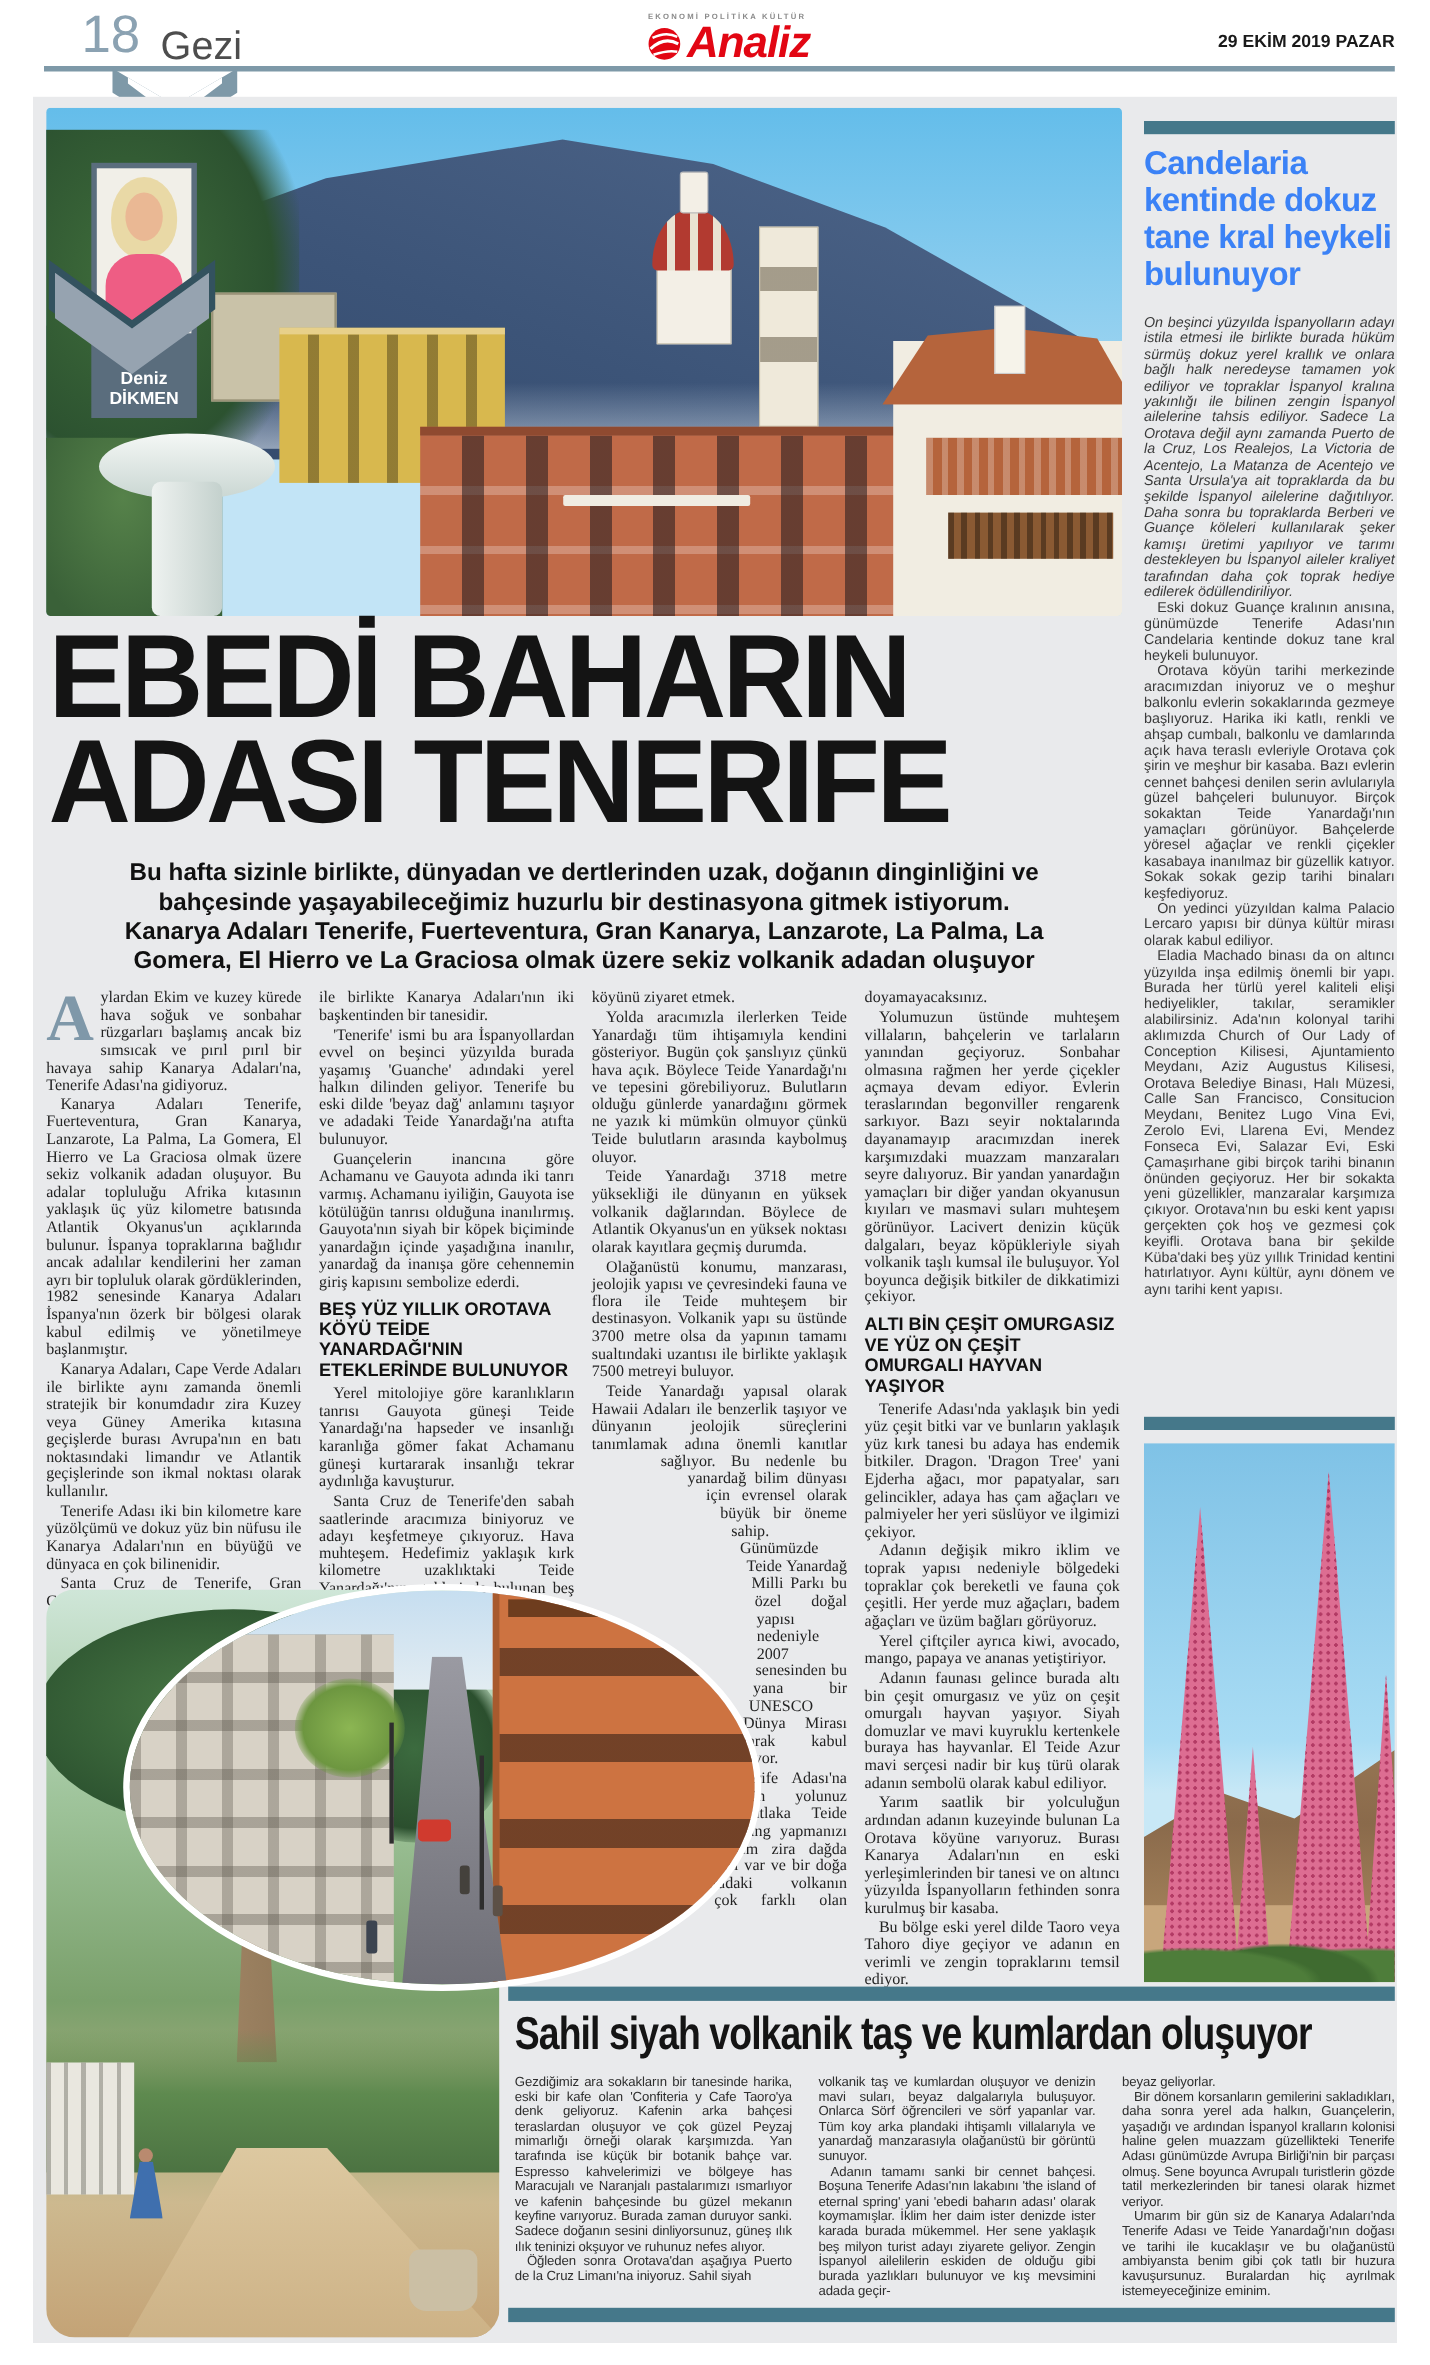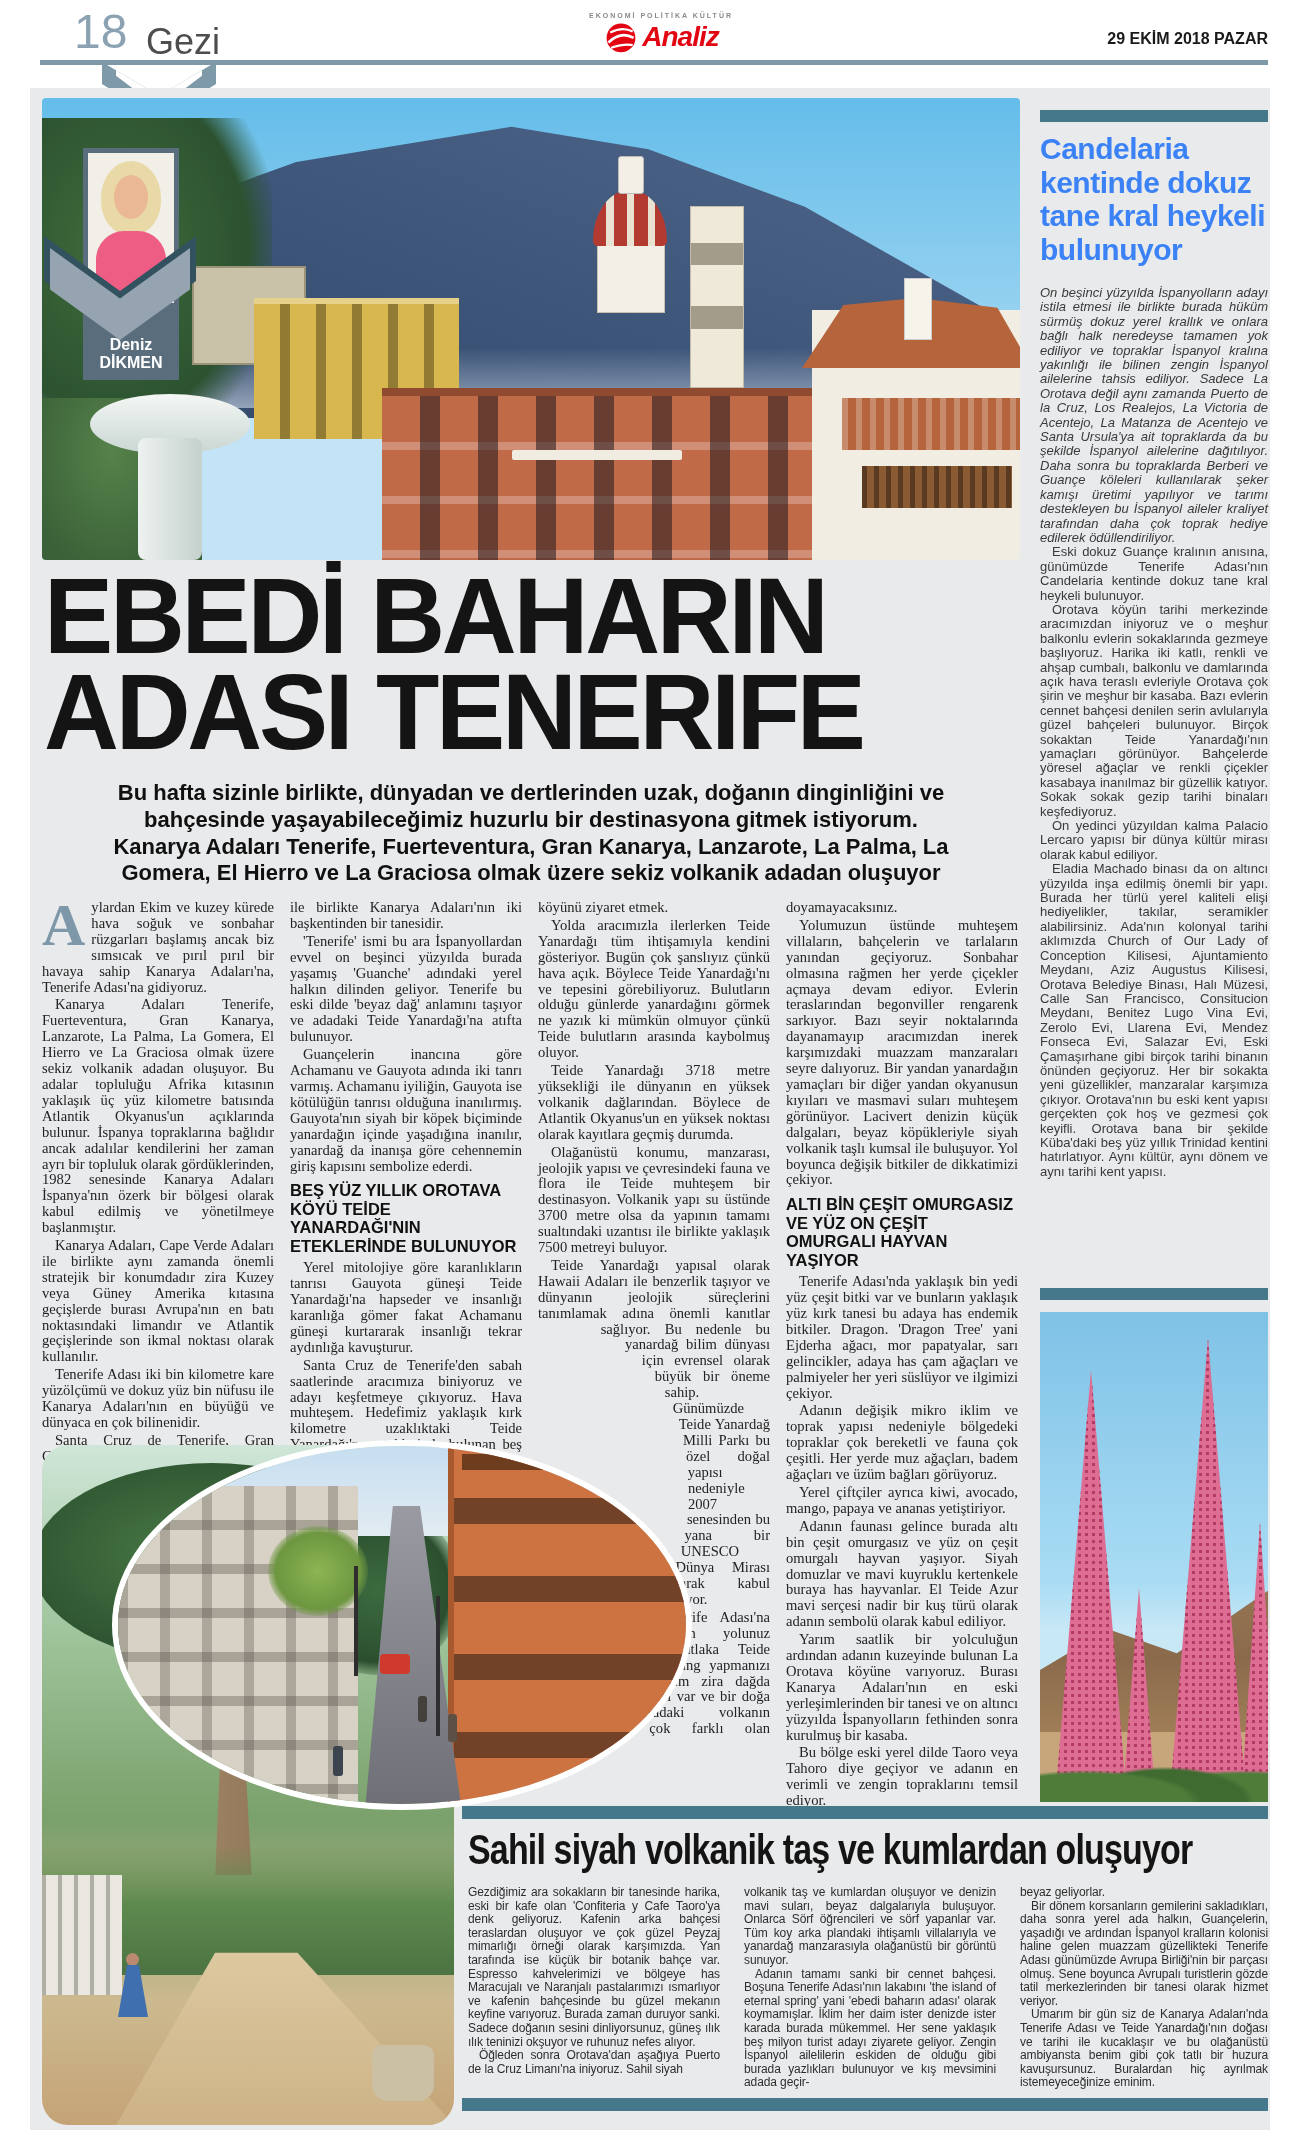--- a/index.html
+++ b/index.html
@@ -8,21 +8,21 @@
   .abs{position:absolute;}
   
   .pagenum{font-size:48px;color:#8ba2b2;font-weight:400;line-height:1;}
   .section{font-size:36px;color:#4d4d4d;line-height:1;}
   .hrule{background:#7e99a8;}
   .chevdown{clip-path:polygon(0 0,50% 58%,100% 0,100% 38%,50% 100%,0 38%);background:#7e99a8;}
   .chevdown .inner{position:absolute;left:14px;top:-6px;width:86px;height:52px;
       clip-path:polygon(0 0,50% 58%,100% 0,100% 38%,50% 100%,0 38%);background:#ffffff;}
   .mastbox{background:#ffffff;text-align:center;padding:4px 14px 6px 14px;}
   .tagline{font-size:7px;letter-spacing:2px;color:#8a8a8a;font-weight:bold;}
-  .wordmark{font-size:28px;font-weight:bold;font-style:italic;color:#e20613;line-height:1;letter-spacing:-1px;}
+  .wordmark{font-size:40px;font-weight:bold;font-style:italic;color:#e20613;line-height:1;letter-spacing:-1px;}
   .dateline{font-size:16px;font-weight:bold;color:#1a1a1a;}
   
   .panel{background:#e9eaec;}
   .tealbar{background:#45788a;}
   
   .hl{font-weight:bold;color:#141414;font-size:96px;line-height:1.0;letter-spacing:-3px;
       transform:scale(1.08,1.12);transform-origin:top left;white-space:nowrap;}
   .standfirst{font-weight:bold;color:#101010;font-size:22px;line-height:1.22;text-align:center;}
   
   .col{font-family:"Liberation Serif","DejaVu Serif",serif;font-size:14.6px;line-height:15.9px;
@@ -71,21 +71,21 @@
           <circle cx="20" cy="21" r="16" fill="#e20613"></circle>
           <path d="M6 26 Q20 13 34 21" stroke="#ffffff" stroke-width="3" fill="none"></path>
           <path d="M8 15 Q22 8 33 14" stroke="#ffffff" stroke-width="2.5" fill="none"></path>
           <path d="M9 32 Q24 27 33 29" stroke="#ffffff" stroke-width="2.5" fill="none"></path>
         </svg>
       </span>
       <span class="wordmark">Analiz</span>
     </div>
   </div>
 
-  <div class="abs dateline" style="left:1068px;top:30px;width:200px;text-align:right;">29 EKİM 2018 PAZAR</div>
+  <div class="abs dateline" style="left:1068px;top:30px;width:200px;text-align:right;">29 EKİM 2019 PAZAR</div>
 
   <div class="abs hrule" style="left:40px;top:60px;width:1228px;height:5px;"></div>
   <div class="abs chevdown" style="left:102px;top:62px;width:114px;height:58px;">
     <div class="inner"></div>
   </div>
 
   <div class="abs panel" style="left:30px;top:88px;width:1240px;height:2042px;"></div>
 
   <div class="abs photo mainphoto" style="left:42px;top:98px;width:978px;height:462px;">
     <div class="abs" style="left:0;top:0;width:978px;height:462px;background:linear-gradient(180deg,#64bdea 0%,#9fd5f1 55%,#c2e4f6 70%);"></div>

